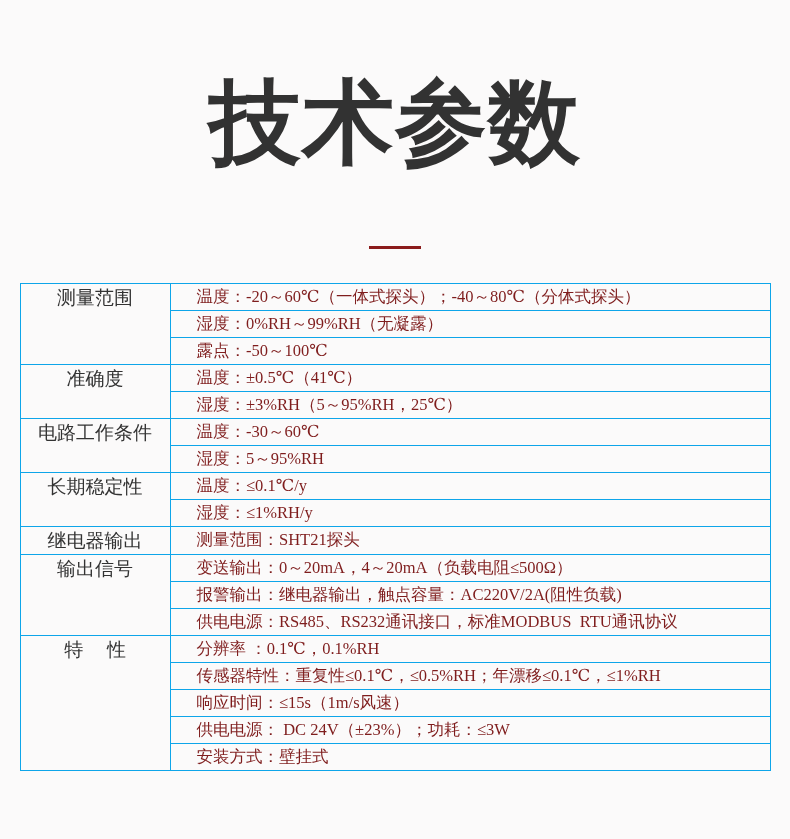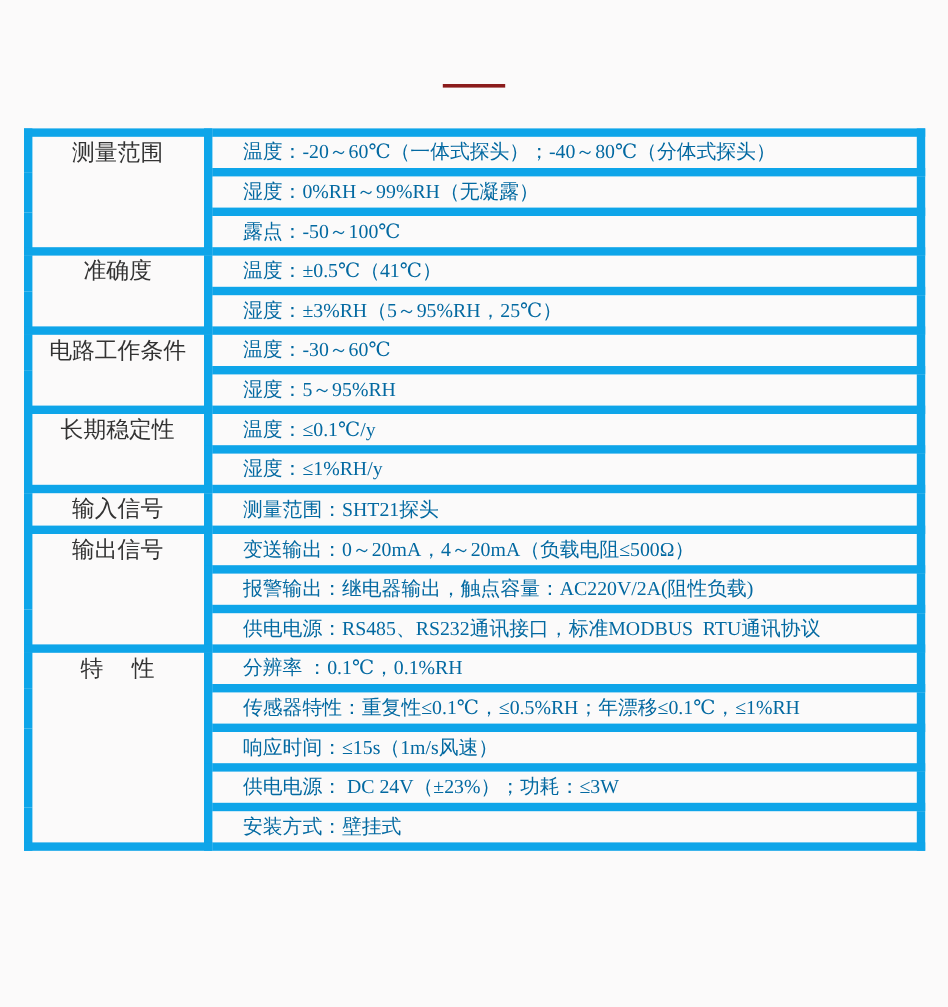--- a/index.html
+++ b/index.html
@@ -34,47 +34,48 @@
     margin: 70px auto 0 auto;
   }
   .spec-table {
     border-collapse: collapse;
     table-layout: fixed;
     width: 751px;
     margin: 34px auto 0 auto;
     color: #353535;
   }
   .spec-table td {
-    border: 7px solid #0ea5e9;
+    border: 1px solid #0ea5e9;
     overflow: hidden;
   }
   .spec-table col.c1 { width: 150px; }
   td.group-label {
     text-align: center;
     vertical-align: top;
     font-size: 19px;
     line-height: 26px;
     padding: 1px 2px 0 2px;
     white-space: pre;
     color: #333333;
   }
   td.value-cell {
     font-size: 16.5px;
     height: 26px;
     line-height: 26px;
     padding: 0 6px 0 26px;
     white-space: pre;
-    color: #0369a1;
+    color: #7f1d1d;
   }
 </style>
 </head>
 <body style="background: rgb(251, 250, 250);">
 
 <div class="page">
 
+  <h1 class="title" style="color: rgb(50, 50, 50);">技术参数</h1>
 
   <div class="title-underline" style="background: rgb(139, 27, 27);"></div>
 
   <table class="spec-table">
     <colgroup>
         <col class="c1">
         <col class="c2">
       </colgroup>
     <tbody>
 
@@ -107,21 +108,21 @@
 
       <tr>
         <td class="group-label" rowspan="2">长期稳定性</td>
         <td class="value-cell">温度：≤0.1℃/y</td>
       </tr>
       <tr>
         <td class="value-cell">湿度：≤1%RH/y</td>
       </tr>
 
       <tr>
-        <td class="group-label">输入信号</td>
+        <td class="group-label">继电器输出</td>
         <td class="value-cell">测量范围：SHT21探头</td>
       </tr>
 
       <tr>
         <td class="group-label" rowspan="3">输出信号</td>
         <td class="value-cell">变送输出：0～20mA，4～20mA（负载电阻≤500Ω）</td>
       </tr>
       <tr>
         <td class="value-cell">报警输出：继电器输出，触点容量：AC220V/2A(阻性负载)</td>
       </tr>

